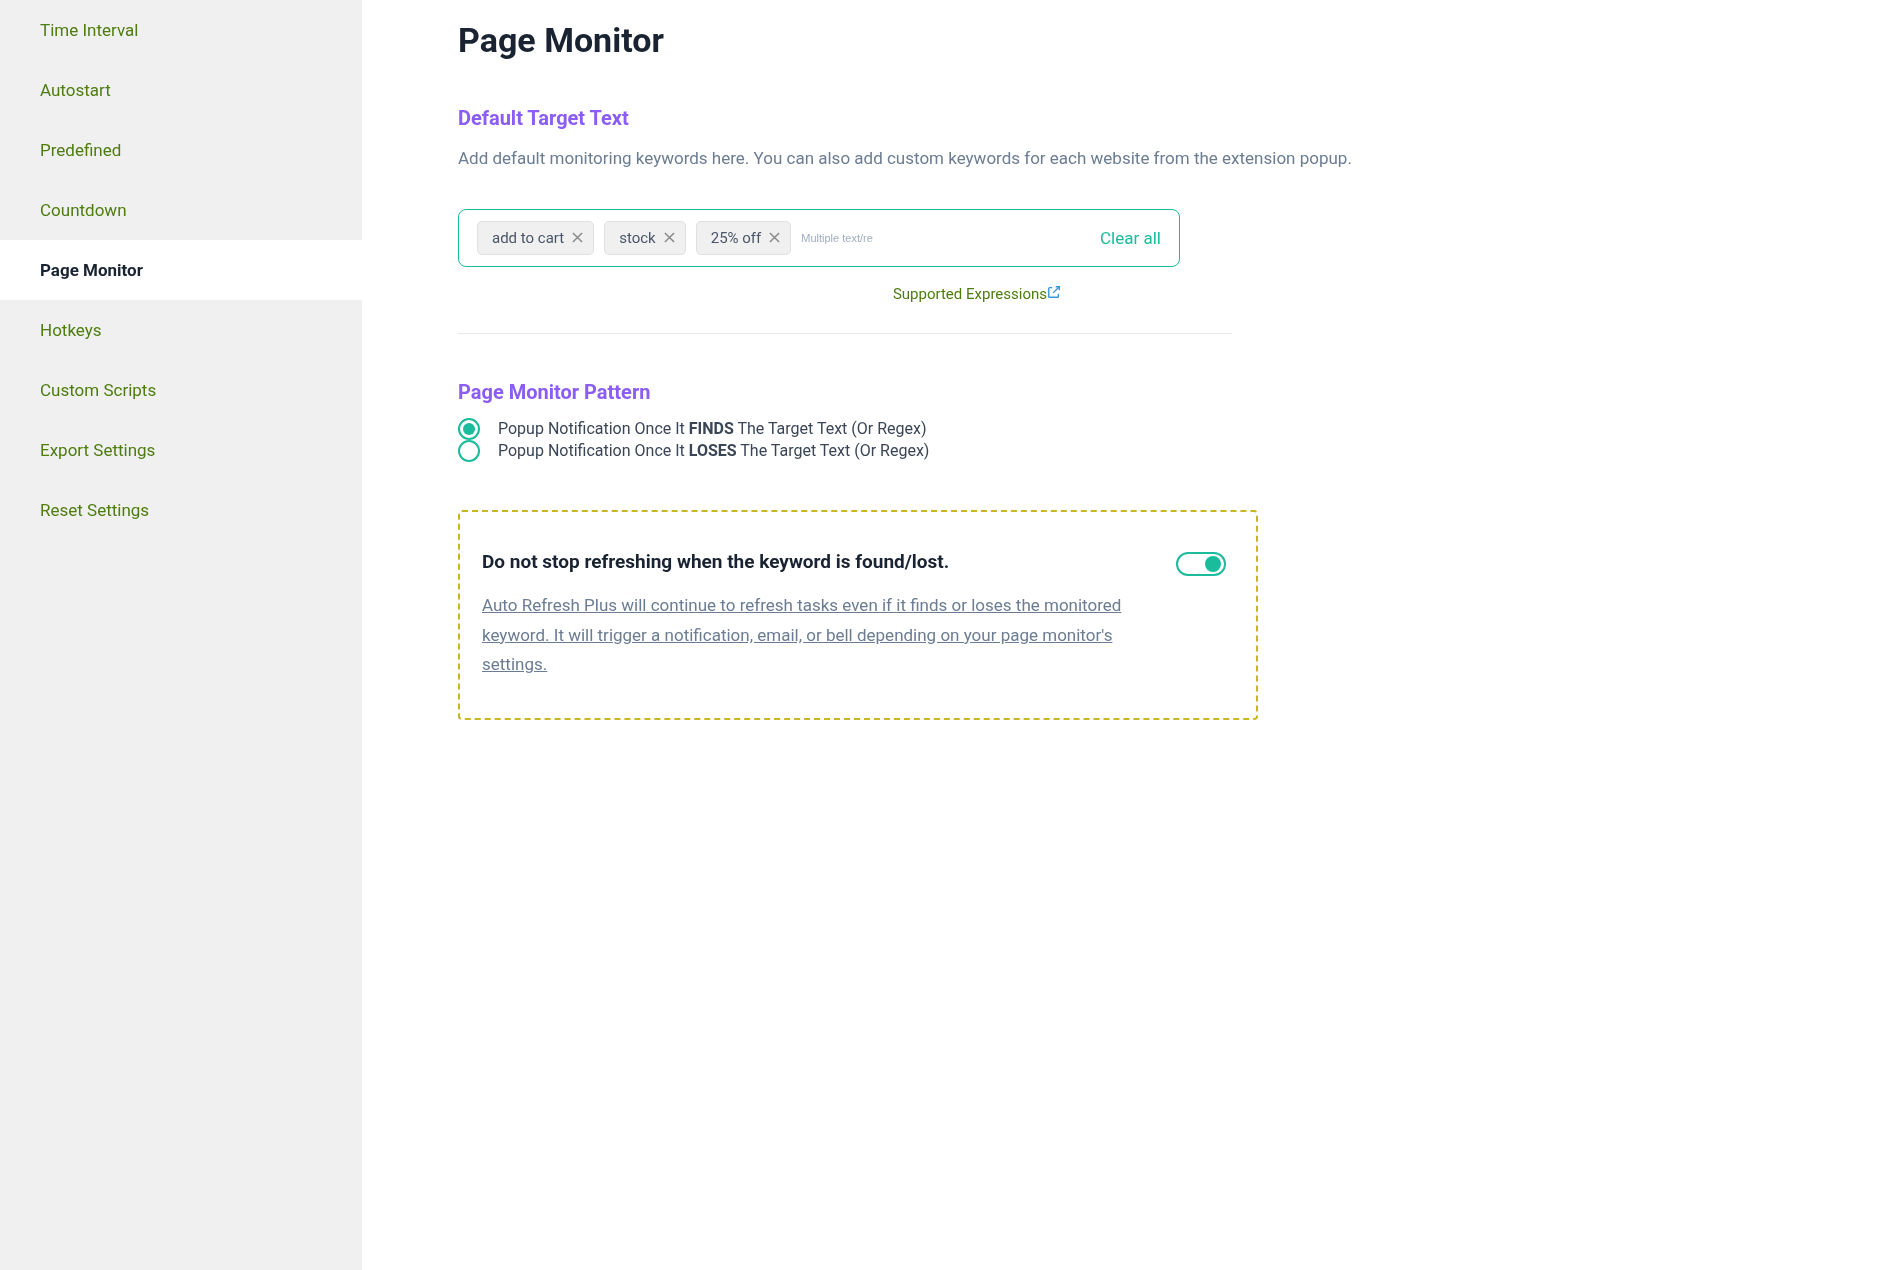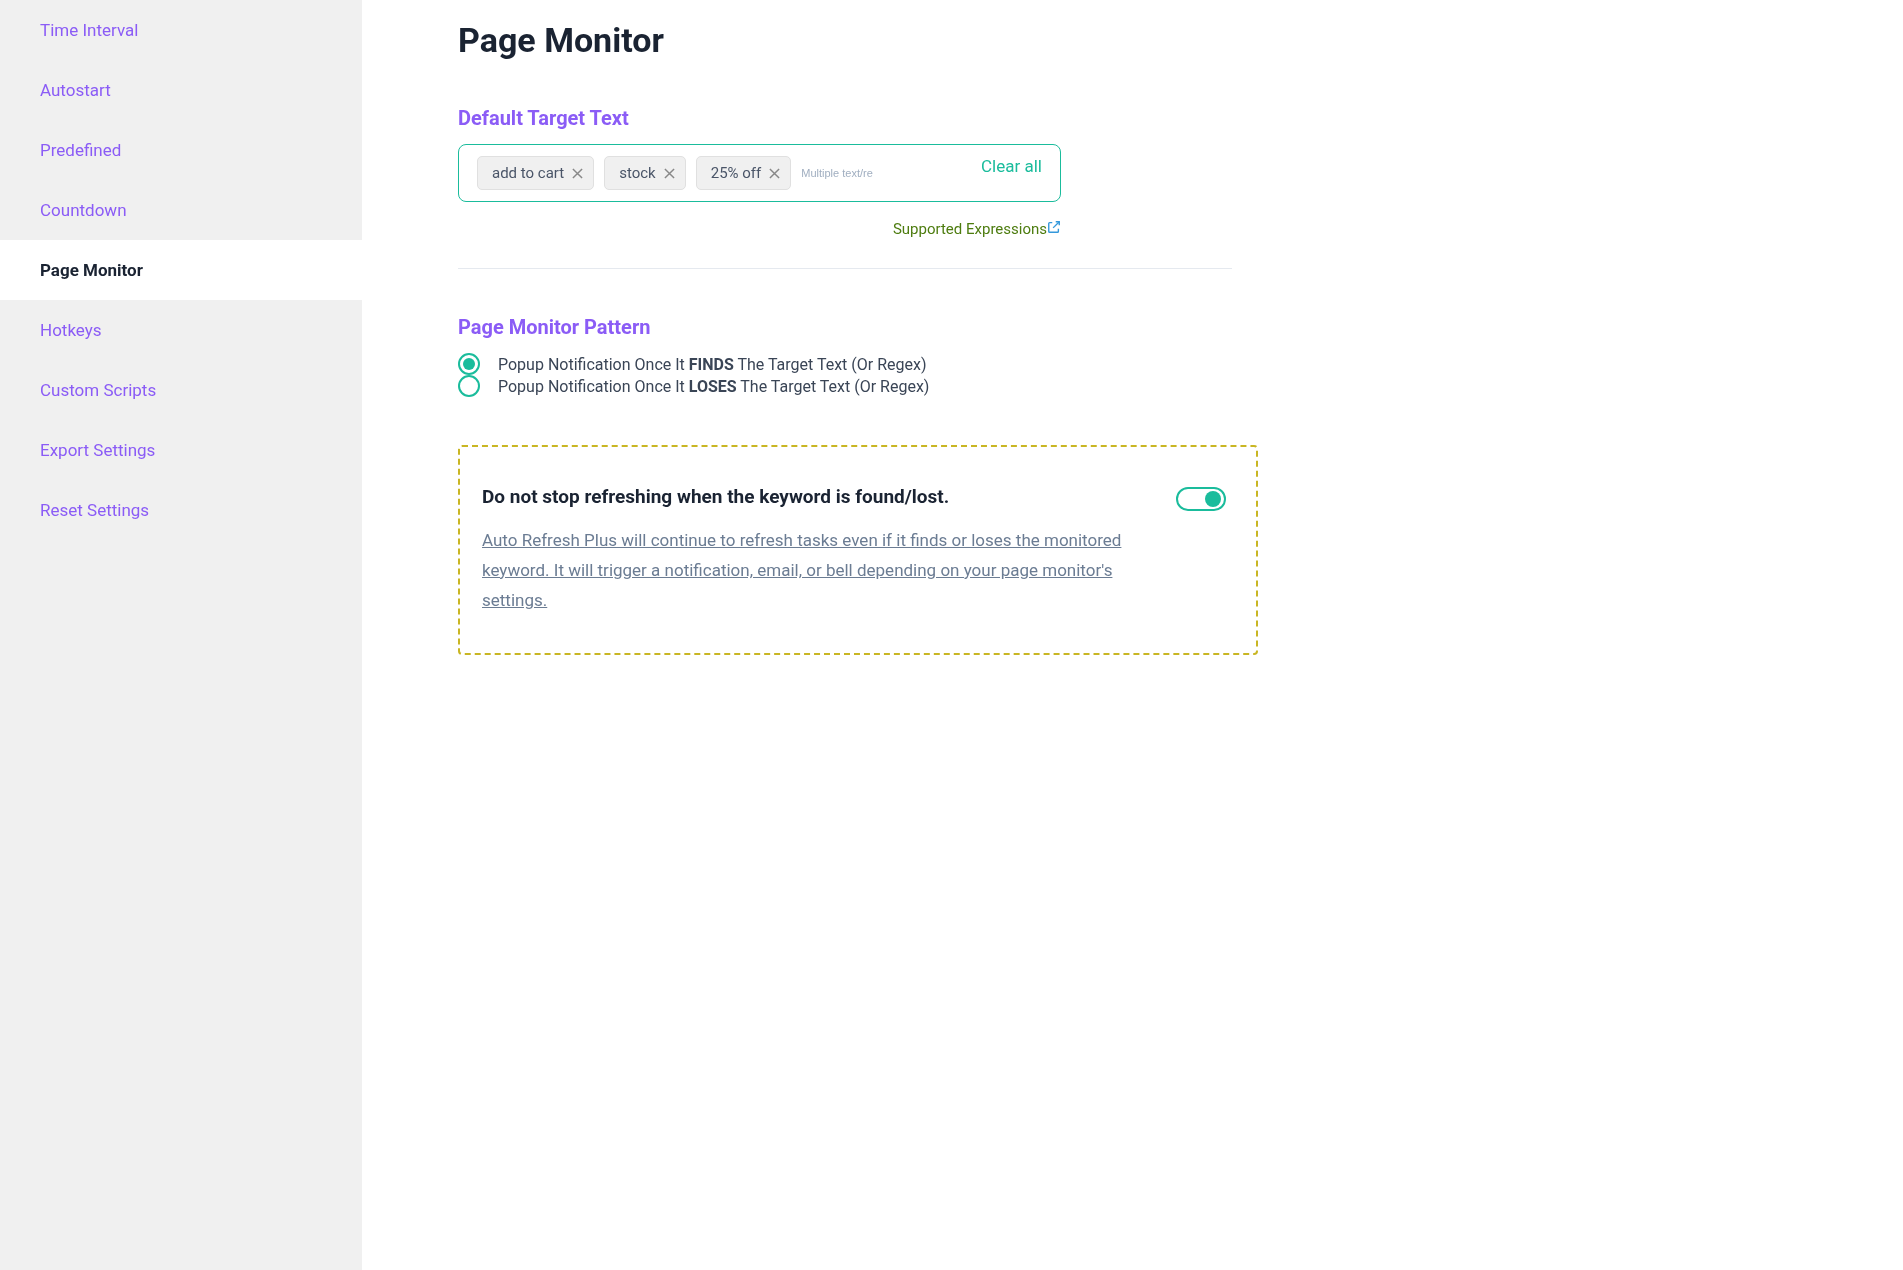--- a/index.html
+++ b/index.html
@@ -19,21 +19,21 @@
       min-height: 1270px;
     }
     .sidebar {
       width: 362px;
       background: #f0f0f0;
       flex-shrink: 0;
     }
     .sidebar-item {
       padding: 20px 40px;
       font-size: 17px;
-      color: #8b5cf6;
+      color: #4d7c0f;
       cursor: pointer;
       background: #f0f0f0;
     }
     .sidebar-item.active {
       background: #ffffff;
       font-weight: 700;
       color: #1a2332;
     }
     .main {
       flex: 1;
@@ -55,22 +55,23 @@
       font-size: 17px;
       color: #6b7c93;
       line-height: 1.7;
       margin-bottom: 36px;
     }
     .tag-input-wrapper {
       border: 1px solid #1abc9c;
       border-radius: 8px;
       padding: 11px 18px;
       display: flex;
+      align-items: center;
       gap: 10px;
-      width: 603px;
+      width: 722px;
     }
     .tag {
       display: inline-flex;
       align-items: center;
       background: #f0f0f0;
       border: 1px solid #e0e0e0;
       border-radius: 5px;
       padding: 7px 10px 7px 14px;
       font-size: 15px;
       color: #4a5568;
@@ -220,20 +221,21 @@
     <div class="sidebar-item">Custom Scripts</div>
     <div class="sidebar-item">Export Settings</div>
     <div class="sidebar-item">Reset Settings</div>
   </nav>
 
   <main class="main">
     <h1 class="page-title">Page Monitor</h1>
 
     <section>
       <h2 class="section-title">Default Target Text</h2>
+      <p class="section-desc">Add default monitoring keywords here. You can also add custom keywords for each website from the extension popup.</p>
 
       <div class="tag-input-wrapper">
         <span class="tag">
           <span>add to cart</span>
           <span class="tag-remove">
             <svg width="11" height="11" viewBox="0 0 12 12">
                 <path d="M1 1 L11 11 M11 1 L1 11" stroke="#888" stroke-width="1.6" fill="none"></path>
               </svg>
           </span>
         </span>

